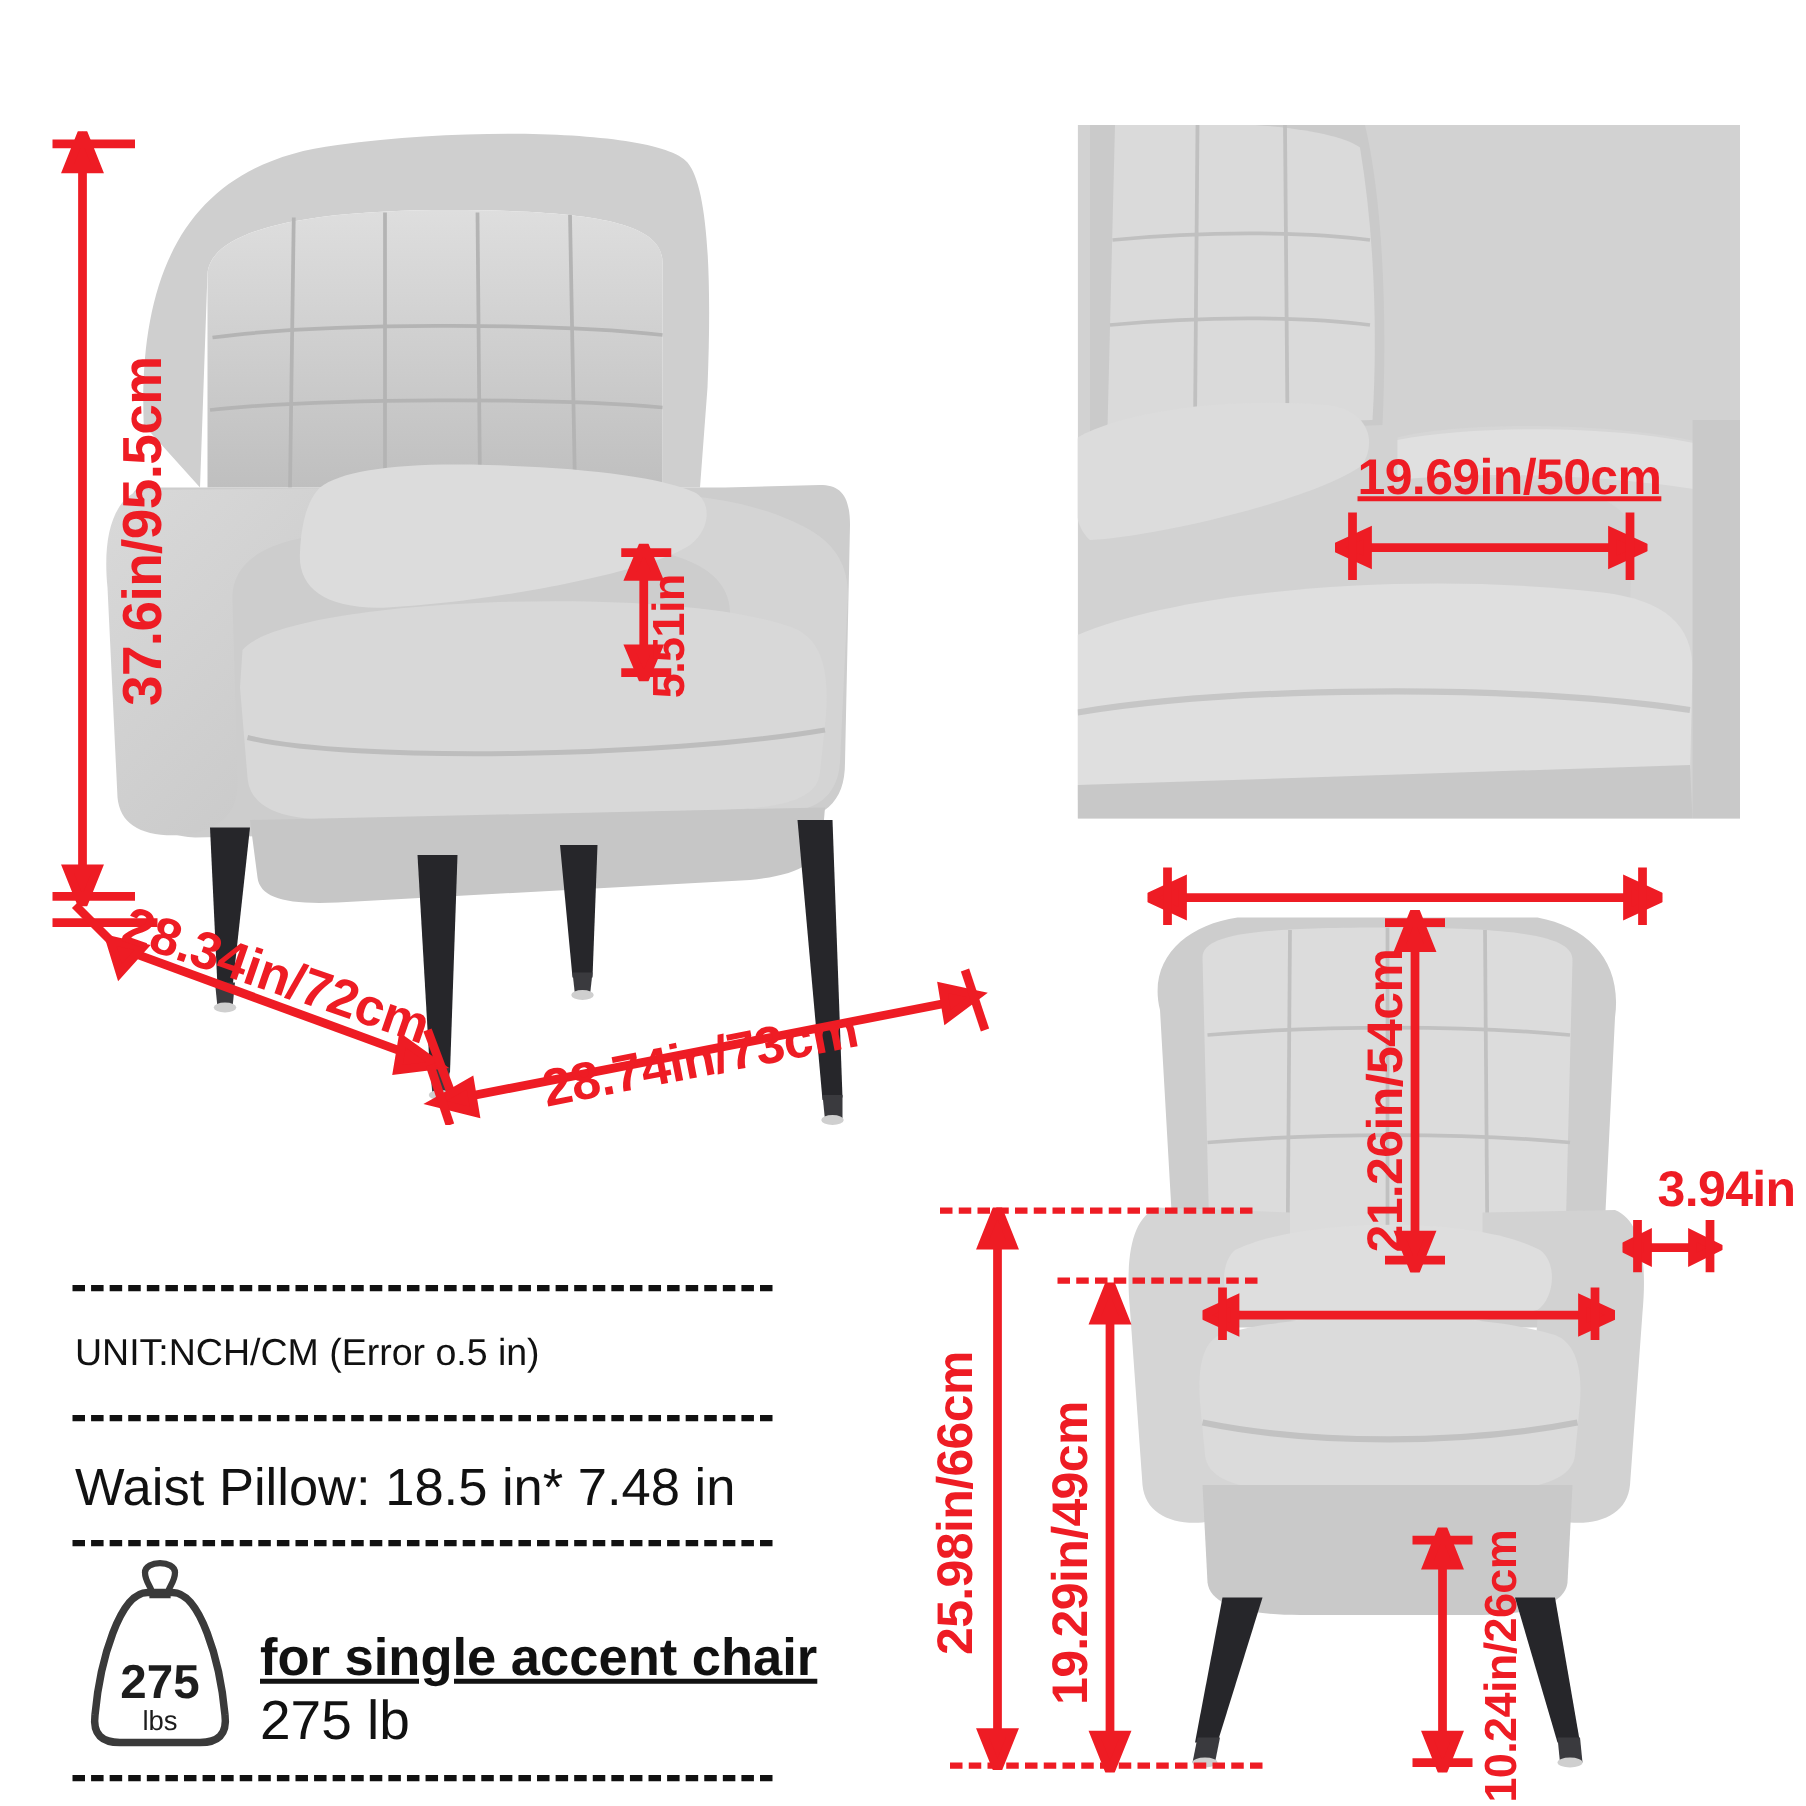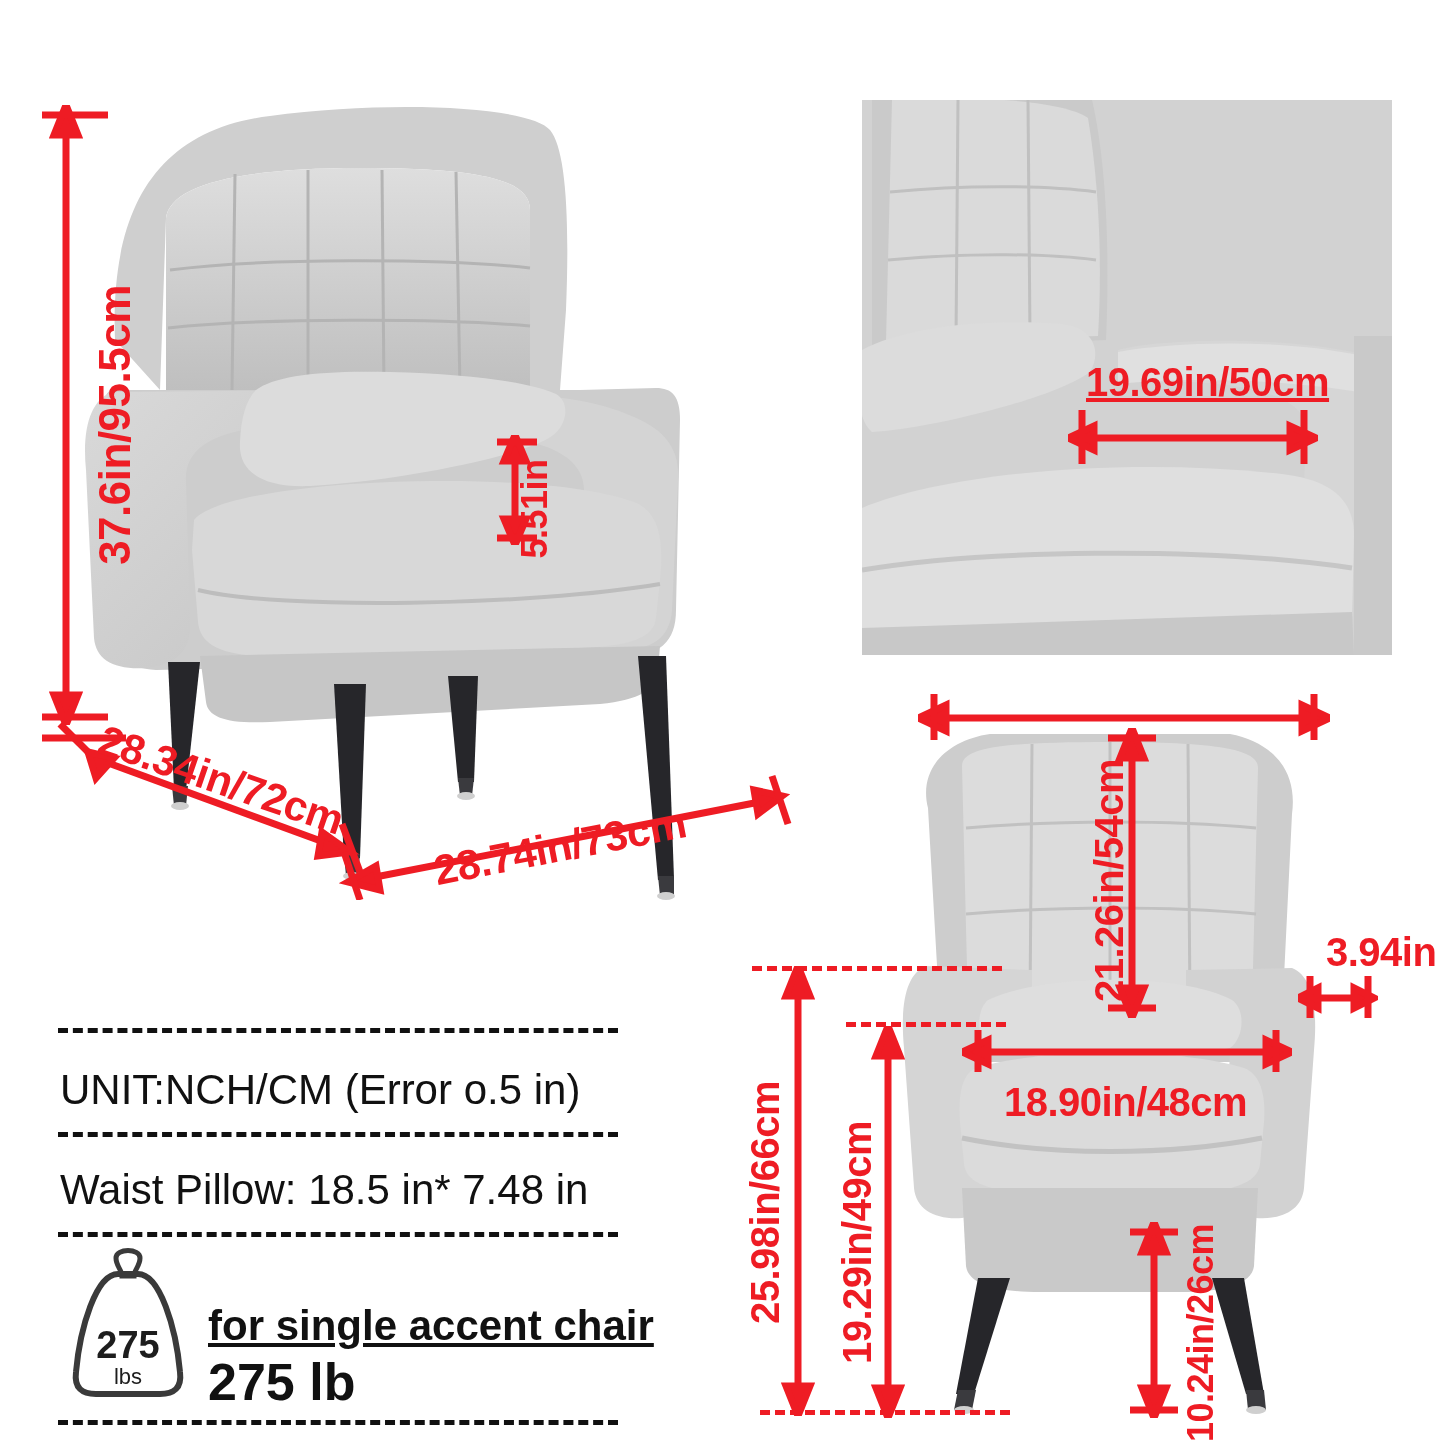--- a/index.html
+++ b/index.html
@@ -265,21 +265,20 @@
 
   <svg class="abs" style="left:962px;top:1026px;" width="330" height="46">
     <g stroke="#ee1c24" stroke-width="7" fill="#ee1c24">
       <line x1="16" y1="26" x2="314" y2="26"></line>
       <polygon points="0,26 26,14 26,38"></polygon>
       <polygon points="330,26 304,14 304,38"></polygon>
       <line x1="16" y1="4" x2="16" y2="46"></line>
       <line x1="314" y1="4" x2="314" y2="46"></line>
     </g>
   </svg>
-  <div class="dimlabel" style="left:1004px;top:1080px;font-size:40px;">18.90in/48cm</div>
 
   <div class="dashline" style="left:752px;top:966px;width:250px;border-top-color:#ee1c24;"></div>
   <div class="dashline" style="left:846px;top:1022px;width:160px;border-top-color:#ee1c24;"></div>
   <div class="dashline" style="left:760px;top:1410px;width:250px;border-top-color:#ee1c24;"></div>
 
   <svg class="abs" style="left:772px;top:966px;" width="56" height="450">
     <g stroke="#ee1c24" stroke-width="7" fill="#ee1c24">
       <line x1="26" y1="16" x2="26" y2="434"></line>
       <polygon points="26,0 14,30 38,30"></polygon>
       <polygon points="26,450 14,420 38,420"></polygon>
@@ -304,35 +303,35 @@
       <line x1="2" y1="10" x2="50" y2="10"></line>
       <line x1="2" y1="188" x2="50" y2="188"></line>
     </g>
   </svg>
   <div class="dimlabel vert" style="left:1056px;top:1312px;width:290px;text-align:center;font-size:36px;">10.24in/26cm</div>
 
   <div class="abs" style="left:58px;top:1020px;width:560px;height:400px;">
 
     <div class="dashline" style="left:0px;top:8px;width:560px;"></div>
 
-    <div class="infotext" style="left:2px;top:46px;font-size:42px;">UNIT:NCH/CM (Error o.5 in)</div>
+    <div class="infotext" style="left:2px;top:46px;font-size:30px;">UNIT:NCH/CM (Error o.5 in)</div>
 
     <div class="dashline" style="left:0px;top:112px;width:560px;"></div>
 
     <div class="infotext" style="left:2px;top:146px;font-size:42px;">Waist Pillow: 18.5 in* 7.48 in</div>
 
     <div class="dashline" style="left:0px;top:212px;width:560px;"></div>
 
     <svg class="abs" style="left:6px;top:222px;" width="128" height="160" viewBox="0 0 128 160">
       <path d="M52 16 C52 6 76 6 76 16 C76 24 70 28 70 34 L58 34 C58 28 52 24 52 16 Z" fill="none" stroke="#3a3a3a" stroke-width="5"></path>
       <path d="M54 32 L74 32 C96 32 112 86 116 130 C118 146 110 152 96 152
                L32 152 C18 152 10 146 12 130 C16 86 32 32 54 32 Z" fill="none" stroke="#3a3a3a" stroke-width="6"></path>
       <text x="64" y="116" font-family="Liberation Sans, sans-serif" font-size="38" font-weight="bold" text-anchor="middle" fill="#1d1d1d">275</text>
       <text x="64" y="142" font-family="Liberation Sans, sans-serif" font-size="22" text-anchor="middle" fill="#1d1d1d">lbs</text>
     </svg>
 
     <div class="infotext" style="left:150px;top:282px;font-size:42px;font-weight:bold;text-decoration:underline;">for single accent chair</div>
-    <div class="infotext" style="left:150px;top:332px;font-size:52px;font-weight:bold;">275 lb</div>
+    <div class="infotext" style="left:150px;top:332px;font-size:44px;font-weight:normal;">275 lb</div>
 
     <div class="dashline" style="left:0px;top:400px;width:560px;"></div>
   </div>
 
 </div>
 
 </body></html>

